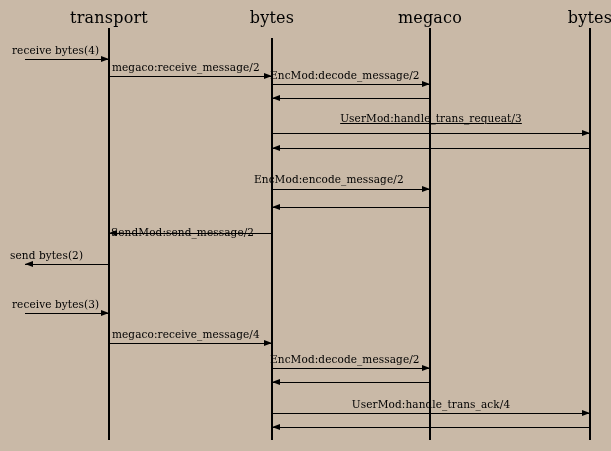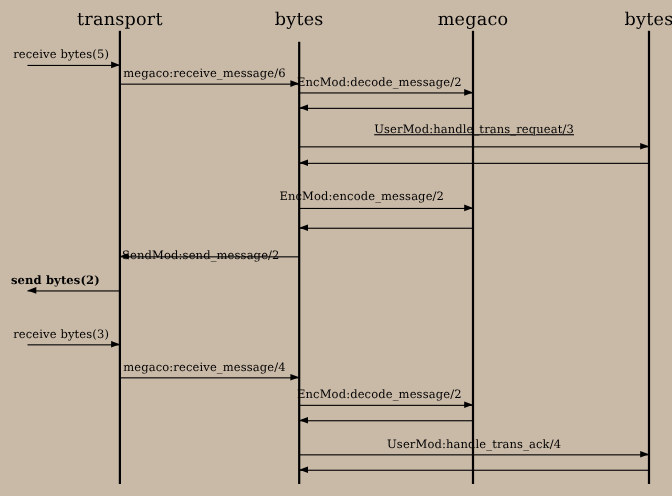--- a/index.html
+++ b/index.html
@@ -68,45 +68,45 @@
       <div class="actor-label" style="left: 272px; top: 8px;">bytes</div>
       <div class="lifeline" style="left: 272px; top: 38px; height: 402px;"></div>
       <div class="actor-label" style="left: 430px; top: 8px;">megaco</div>
       <div class="lifeline" style="left: 430px; top: 28px; height: 412px;"></div>
       <div class="actor-label" style="left: 590px; top: 8px;">bytes</div>
       <div class="lifeline" style="left: 590px; top: 28px; height: 412px;"></div>
     </div>
   <div id="messages-layer">
       <div class="msg-line" style="left: 25px; top: 59px; width: 84px;"></div>
       <div class="arrowhead right" style="top: 56px; left: 101px;"></div>
-      <div class="msg-label" style="left: 12px; top: 44px;">receive bytes(5)</div>
+      <div class="msg-label" style="left: 12px; top: 44px;">receive bytes(4)</div>
       <div class="msg-line" style="left: 109px; top: 76px; width: 163px;"></div>
       <div class="arrowhead right" style="top: 73px; left: 264px;"></div>
-      <div class="msg-label" style="left: 112px; top: 61px;">megaco:receive_message/6</div>
+      <div class="msg-label" style="left: 112px; top: 61px;">megaco:receive_message/2</div>
       <div class="msg-line" style="left: 272px; top: 84px; width: 158px;"></div>
       <div class="arrowhead right" style="top: 81px; left: 422px;"></div>
       <div class="msg-label" style="left: 270px; top: 69px;">EncMod:decode_message/2</div>
       <div class="msg-line" style="left: 272px; top: 98px; width: 158px;"></div>
       <div class="arrowhead left" style="top: 95px; left: 272px;"></div>
       <div class="msg-line" style="left: 272px; top: 133px; width: 318px;"></div>
       <div class="arrowhead right" style="top: 130px; left: 582px;"></div>
       <div class="msg-label center" style="left: 431px; top: 112px; text-decoration: underline;">UserMod:handle_trans_requeat/3</div>
       <div class="msg-line" style="left: 272px; top: 148px; width: 318px;"></div>
       <div class="arrowhead left" style="top: 145px; left: 272px;"></div>
       <div class="msg-line" style="left: 272px; top: 189px; width: 158px;"></div>
       <div class="arrowhead right" style="top: 186px; left: 422px;"></div>
       <div class="msg-label" style="left: 254px; top: 173px;">EncMod:encode_message/2</div>
       <div class="msg-line" style="left: 272px; top: 207px; width: 158px;"></div>
       <div class="arrowhead left" style="top: 204px; left: 272px;"></div>
       <div class="msg-line" style="left: 109px; top: 233px; width: 163px;"></div>
       <div class="arrowhead left" style="top: 230px; left: 109px;"></div>
       <div class="msg-label" style="left: 111px; top: 226px;">SendMod:send_message/2</div>
       <div class="msg-line" style="left: 25px; top: 264px; width: 84px;"></div>
       <div class="arrowhead left" style="top: 261px; left: 25px;"></div>
-      <div class="msg-label" style="left: 10px; top: 249px; font-weight: bold;">send bytes(2)</div>
+      <div class="msg-label" style="left: 10px; top: 249px;">send bytes(2)</div>
       <div class="msg-line" style="left: 25px; top: 313px; width: 84px;"></div>
       <div class="arrowhead right" style="top: 310px; left: 101px;"></div>
       <div class="msg-label" style="left: 12px; top: 298px;">receive bytes(3)</div>
       <div class="msg-line" style="left: 109px; top: 343px; width: 163px;"></div>
       <div class="arrowhead right" style="top: 340px; left: 264px;"></div>
       <div class="msg-label" style="left: 112px; top: 328px;">megaco:receive_message/4</div>
       <div class="msg-line" style="left: 272px; top: 368px; width: 158px;"></div>
       <div class="arrowhead right" style="top: 365px; left: 422px;"></div>
       <div class="msg-label" style="left: 270px; top: 353px;">EncMod:decode_message/2</div>
       <div class="msg-line" style="left: 272px; top: 382px; width: 158px;"></div>

